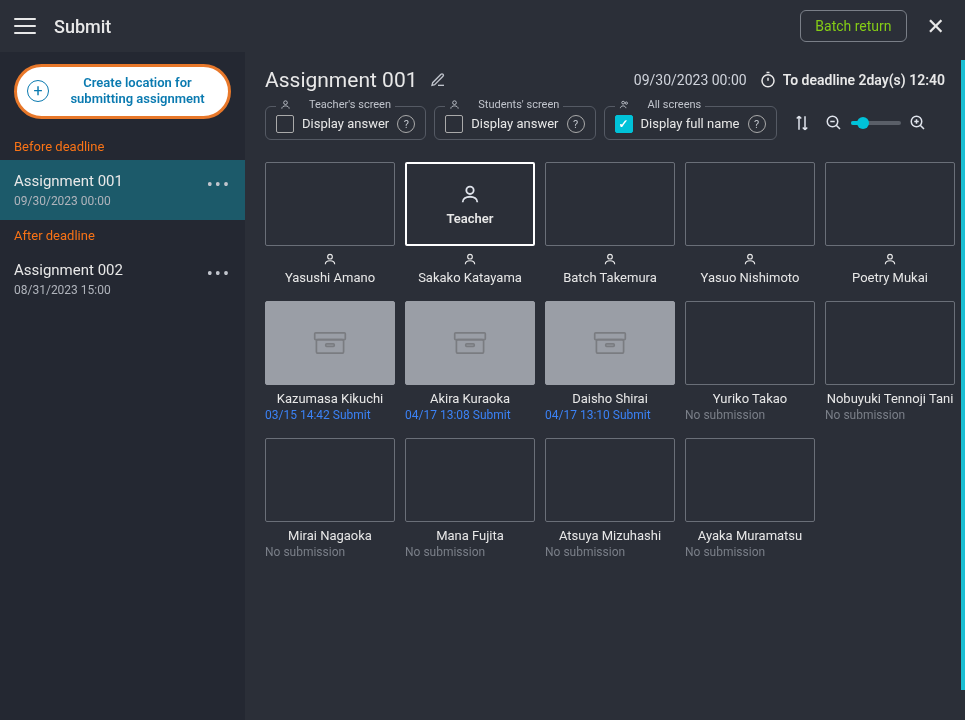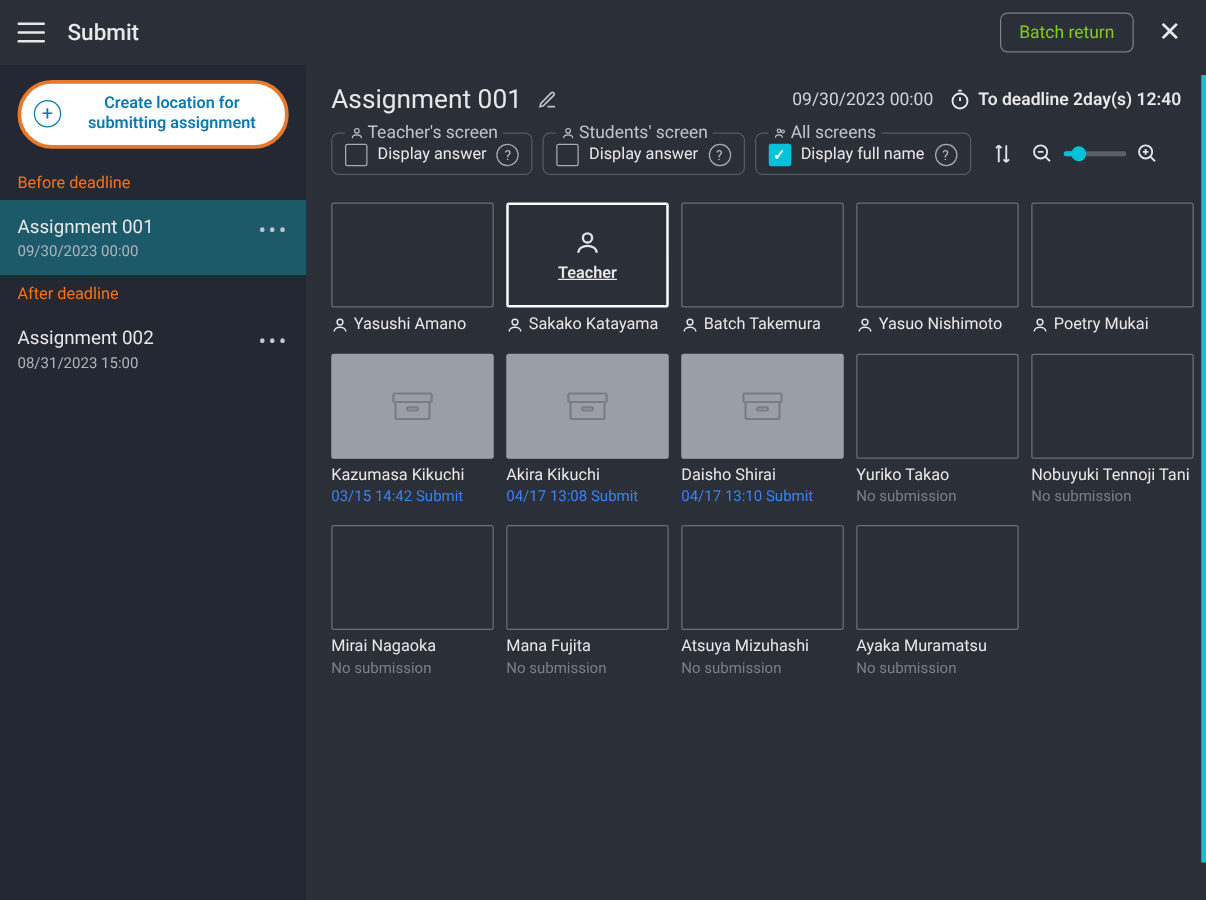--- a/index.html
+++ b/index.html
@@ -21,41 +21,41 @@
   .assignment-item .date { font-size: 12px; color: #b0b4bc; }
   .assignment-item .dots { position: absolute; right: 14px; top: 14px; font-size: 18px; color: #c0c4cc; letter-spacing: 2px; cursor: pointer; }
   .main { flex: 1; padding: 16px 20px; overflow-y: auto; }
   .header-row { display: flex; align-items: center; gap: 12px; margin-bottom: 14px; }
   .h-title { font-size: 21px; font-weight: 400; }
   .pencil { cursor: pointer; color: #c0c4cc; }
   .h-date { font-size: 14px; color: #d0d4dc; margin-left: auto; }
   .deadline-wrap { display: flex; align-items: center; gap: 6px; font-size: 14px; font-weight: 600; }
   .controls-row { display: flex; align-items: center; gap: 8px; margin-bottom: 22px; }
   .fieldset { border: 1px solid #555a64; border-radius: 6px; padding: 8px 10px 6px; display: flex; align-items: center; gap: 8px; position: relative; }
-  .fieldset .legend { position: absolute; top: -9px; left: 10px; background: #2b2f38; padding: 0 4px; font-size: 14px; color: #c0c4cc; display: flex; align-items: center; gap: 3px; }
+  .fieldset .legend { position: absolute; top: -9px; left: 10px; background: #2b2f38; padding: 0 4px; font-size: 11px; color: #c0c4cc; display: flex; align-items: center; gap: 18px; }
   .checkbox { width: 18px; height: 18px; border: 1.5px solid #aaa; border-radius: 2px; display: flex; align-items: center; justify-content: center; cursor: pointer; flex-shrink: 0; }
   .checkbox.checked { background: #00c2d8; border-color: #00c2d8; }
   .checkbox.checked::after { content: "✓"; color: #fff; font-size: 12px; font-weight: bold; }
   .fs-label { font-size: 13px; line-height: 1.2; }
   .help { width: 18px; height: 18px; border: 1.5px solid #aaa; border-radius: 50%; display: flex; align-items: center; justify-content: center; font-size: 11px; color: #c0c4cc; cursor: pointer; flex-shrink: 0; }
   .sort-btn { cursor: pointer; color: #e0e4ec; margin-left: 8px; }
   .zoom-group { display: flex; align-items: center; gap: 8px; margin-left: 6px; }
   .zoom-icon { cursor: pointer; color: #e0e4ec; }
   .slider { width: 50px; height: 4px; background: #5a5f68; border-radius: 2px; position: relative; }
   .slider .track-fill { position: absolute; left: 0; top: 0; bottom: 0; width: 25%; background: #00c2d8; border-radius: 2px; }
   .slider .thumb { position: absolute; left: 25%; top: 50%; transform: translate(-50%,-50%); width: 12px; height: 12px; background: #00c2d8; border-radius: 50%; }
   .grid { display: grid; grid-template-columns: repeat(5, 130px); gap: 16px 10px; }
   .card { width: 130px; }
-  .thumb-box { width: 130px; height: 84px; border: 1px solid #6a6f78; border-radius: 2px; background: transparent; display: flex; flex-direction: column; align-items: center; justify-content: center; gap: 6px; cursor: pointer; text-decoration: underline; }
+  .thumb-box { width: 130px; height: 84px; border: 1px solid #6a6f78; border-radius: 2px; background: transparent; display: flex; flex-direction: column; align-items: center; justify-content: center; gap: 6px; cursor: pointer; }
   .thumb-box.selected { border: 2px solid #fff; }
   .thumb-box.submitted { background: #9a9ea6; border-color: #9a9ea6; }
   .teacher-icon { color: #e0e4ec; }
   .teacher-label { font-size: 13px; font-weight: 600; }
   .box-icon { opacity: 0.45; }
-  .card-meta { margin-top: 6px; display: flex; align-items: center; gap: 4px; font-size: 12.5px; }
+  .card-meta { margin-top: 6px; display: flex; align-items: center; gap: 4px; font-size: 12.5px; flex-direction: column; }
   .card-meta .person-ic { flex-shrink: 0; }
   .card-name { font-size: 13px; }
   .card-sub { font-size: 12px; color: #3b82f6; margin-top: 2px; }
   .card-sub.dim { color: #7a7f88; }
   svg { display: block; }
   .scroll-edge { position: absolute; right: 0; top: 60px; bottom: 30px; width: 4px; background: #1abed2; }
 </style>
 </head>
 <body>
 
@@ -244,21 +244,21 @@
         </div>
         <div class="card">
           <div class="thumb-box submitted">
             <svg class="box-icon" width="34" height="28" viewBox="0 0 40 32" fill="none" stroke="#555" stroke-width="2">
               <rect x="4" y="12" width="32" height="16" rx="2"></rect>
               <rect x="2" y="4" width="36" height="8" rx="1"></rect>
               <rect x="15" y="17" width="10" height="3" rx="1"></rect>
             </svg>
           </div>
           <div class="card-meta">
-            <span class="card-name">Akira Kikuchi</span>
+            <span class="card-name">Akira Kuraoka</span>
           </div>
           <div class="card-sub">04/17 13:08 Submit</div>
         </div>
         <div class="card">
           <div class="thumb-box submitted">
             <svg class="box-icon" width="34" height="28" viewBox="0 0 40 32" fill="none" stroke="#555" stroke-width="2">
               <rect x="4" y="12" width="32" height="16" rx="2"></rect>
               <rect x="2" y="4" width="36" height="8" rx="1"></rect>
               <rect x="15" y="17" width="10" height="3" rx="1"></rect>
             </svg>

